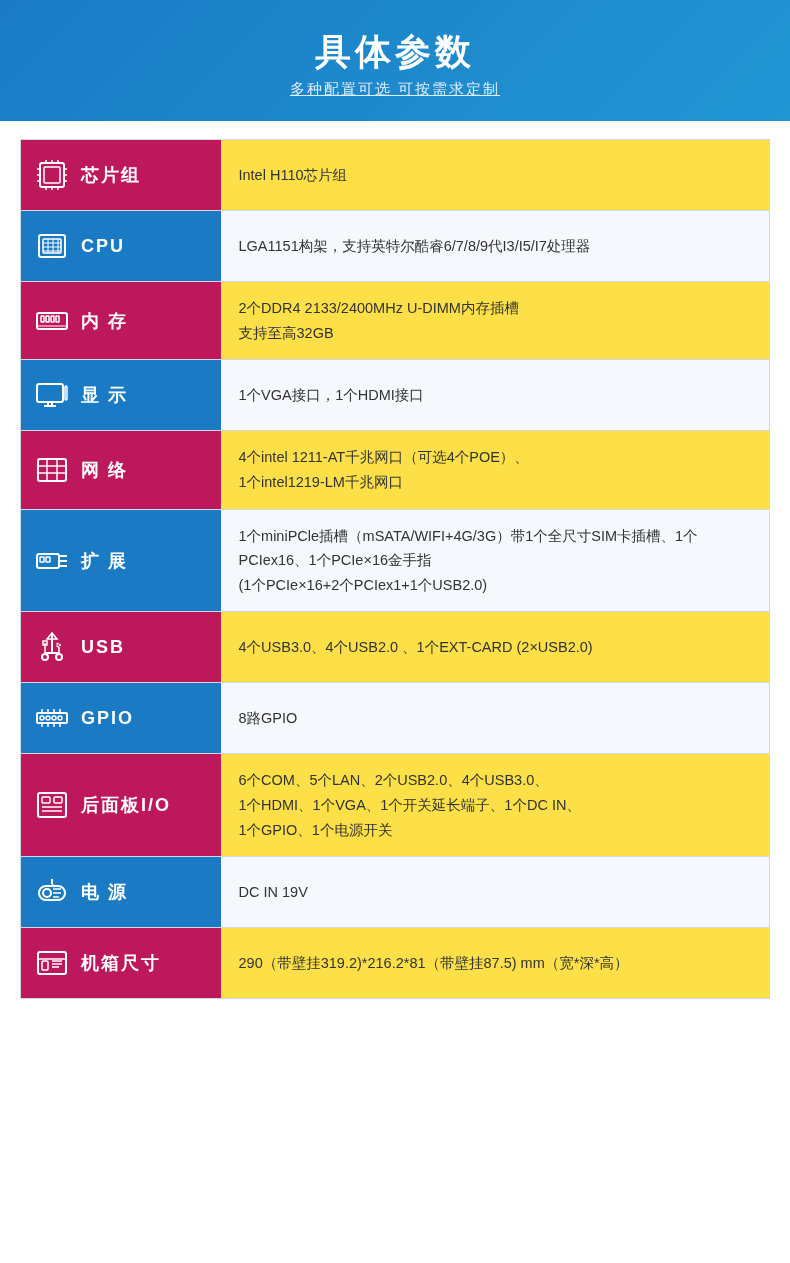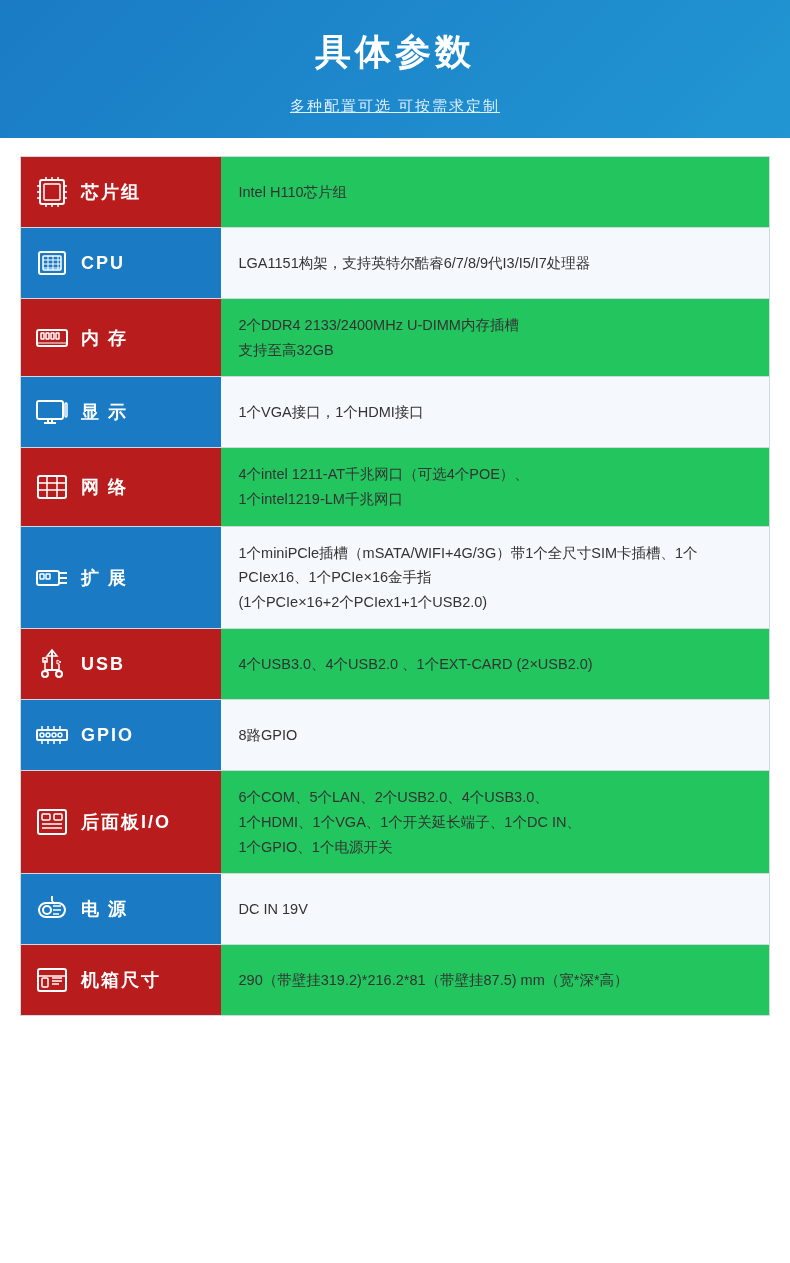--- a/index.html
+++ b/index.html
@@ -13,21 +13,21 @@
     .header {
       background: linear-gradient(135deg, #1a7bc4, #2196d3);
       text-align: center;
       padding: 28px 20px 22px;
     }
     .header-title {
       color: #fff;
       font-size: 36px;
       font-weight: bold;
       letter-spacing: 4px;
-      margin-bottom: 20px;
+      margin-bottom: 3px;
     }
     .header-subtitle {
       color: #e0f0ff;
       font-size: 15px;
       letter-spacing: 2px;
       text-decoration: underline;
     }
 
     .table-wrapper {
       padding: 18px 20px;
@@ -42,21 +42,21 @@
 
     .spec-table tr {
       border-bottom: 1px solid #d0d8e0;
     }
 
     .spec-table tr:last-child {
       border-bottom: none;
     }
 
     .label-cell {
-      background: #b91c1c;
+      background: #be185d;
       width: 200px;
       min-width: 200px;
       padding: 14px 10px;
       vertical-align: middle;
     }
 
     .label-inner {
       display: flex;
       align-items: center;
       gap: 8px;
@@ -83,21 +83,21 @@
       letter-spacing: 2px;
       white-space: nowrap;
     }
 
     .value-cell {
       padding: 14px 18px;
       font-size: 14.5px;
       color: #333;
       line-height: 1.7;
       vertical-align: middle;
-      background: #22c55e;
+      background: #fde047;
     }
 
     .spec-table tr:nth-child(even) .value-cell {
       background: #f5f8fc;
     }
     .spec-table tr:nth-child(even) .label-cell {
       background: #1a7bc4;
     }
   </style>
 </head>

